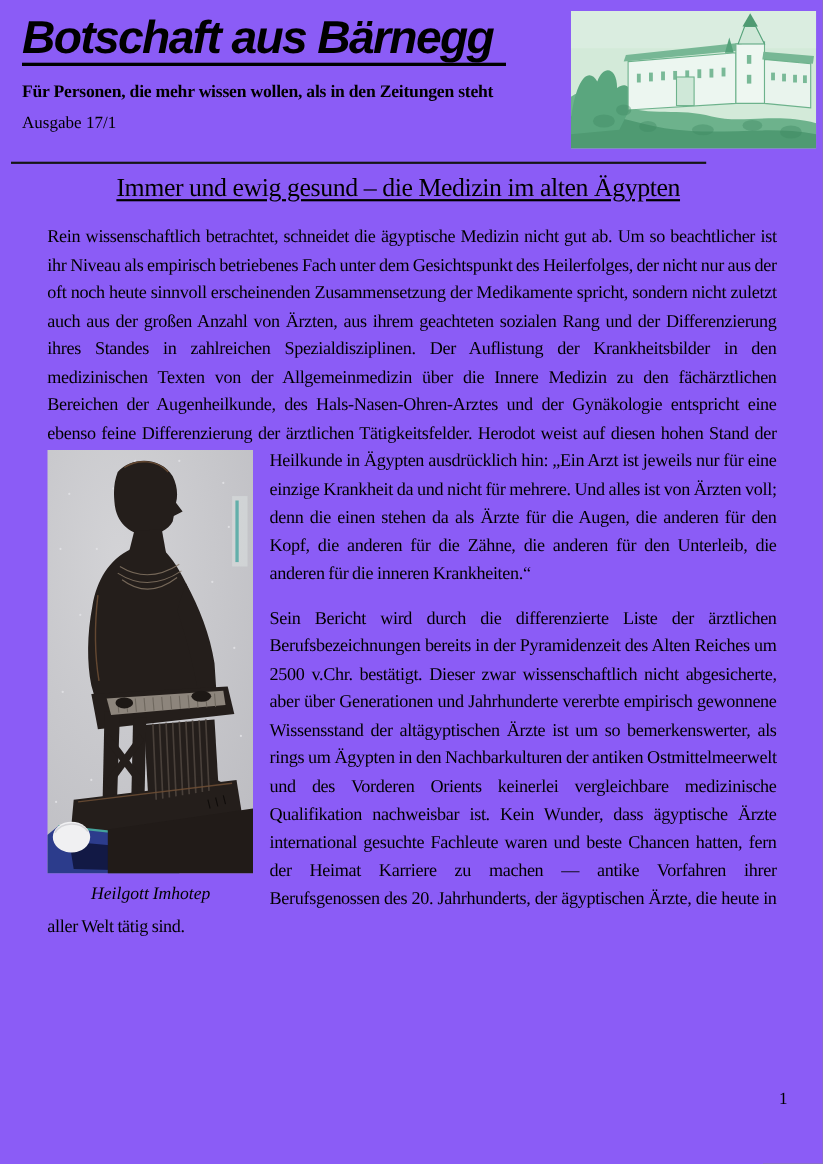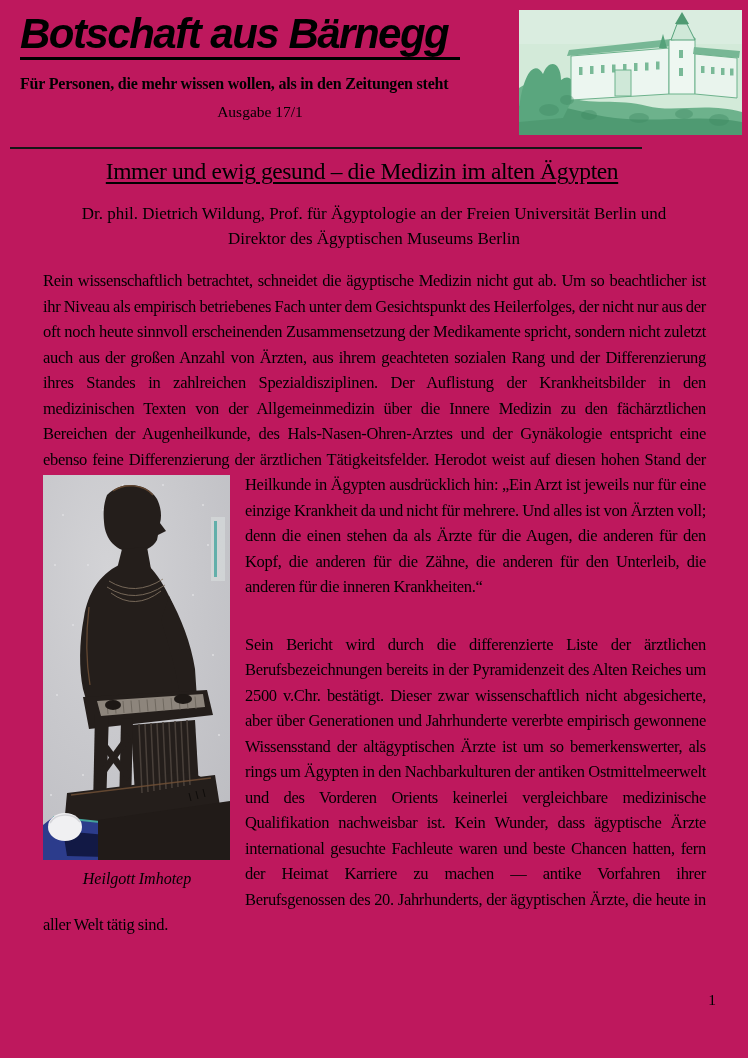--- a/index.html
+++ b/index.html
@@ -1,53 +1,53 @@
 <!DOCTYPE html>
 <html lang="de"><head>
 <meta charset="utf-8">
 <style>
   html,body { margin:0; padding:0; background:#888; }
   .page {
     position:relative; width:748px; height:1058px; margin:0 auto;
-    background:#be185d; overflow:hidden; color:#000;
+    background:#8b5cf6; overflow:hidden; color:#000;
     font-family:"Liberation Serif", serif;
   }
   
   .masthead { position:relative; padding:12px 0 0 20px; }
   .masthead-title {
     display:inline-block; margin:0;
     font-family:"Liberation Sans", sans-serif;
     font-style:italic; font-weight:bold; font-size:42px;
     letter-spacing:-1.5px; line-height:1.05;
     border-bottom:3px solid #000; padding:0 12px 1px 0;
   }
   .tagline {
     margin:15px 0 0; font-family:Liberation Serif, serif;
     font-weight:bold; font-size:16px; letter-spacing:-0.2px;
   }
-  .issue { margin:10px 0 0; width:480px; text-align:center; font-size:15.5px; }
+  .issue { margin:10px 0 0; width:480px; text-align:left; font-size:15.5px; }
   .castle { position:absolute; top:10px; right:6px; width:223px; height:125px; }
   .castle svg, .statue svg { display:block; width:100%; height:100%; }
   
   .rule { height:0; border-top:2px solid #161616; margin:26px 106px 0 10px; }
   
   .article-title {
     margin:9px 24px 16px 0; text-align:center;
     font-size:23.5px; font-weight:normal; letter-spacing:-0.4px;
     text-decoration:underline; text-decoration-thickness:1.5px; text-underline-offset:3px;
   }
   .byline { margin:5px auto 0; max-width:620px; text-align:center; font-size:17px; line-height:25px; }
   
   .article-body {
     margin:17px 42px 0 43px; text-align:justify;
     font-size:16.5px; line-height:25.5px;
     letter-spacing:-0.3px; word-spacing:-0.5px;
   }
   .para { margin:0; }
-  .para + .para { margin-top:32px; }
+  .para + .para { margin-top:15px; }
   .para-last { clear:left; text-align-last:justify; }
   
   .figure { float:left; width:188px; margin:3px 14px 5px 0; }
   .statue { display:block; width:187px; height:385px; }
   .figure-caption {
     display:block; margin-top:9px; text-align:center;
     font-style:italic; font-size:16px; line-height:20px; letter-spacing:0;
   }
   
   .pagenum { position:absolute; top:991px; right:32px; font-size:15.5px; }
@@ -111,21 +111,20 @@
           <ellipse cx="48" cy="90" rx="7" ry="5"></ellipse>
         </g>
       </svg>
     </div>
   </header>
 
   <div class="rule"></div>
 
   <section>
     <h2 class="article-title">Immer und ewig gesund – die Medizin im alten Ägypten</h2>
-    <p class="byline">Dr. phil. Dietrich Wildung, Prof. für Ägyptologie an der Freien Universität Berlin und Direktor des Ägyptischen Museums Berlin</p>
 
     <div class="article-body" lang="de">
       <p class="para"><span>Rein wissenschaftlich betrachtet, schneidet die ägyptische Medizin nicht gut ab. Um so beachtlicher ist ihr Niveau als empirisch betriebenes Fach unter dem Gesichtspunkt des Heilerfolges, der nicht nur aus der oft noch heute sinnvoll erscheinenden Zusammensetzung der Medikamente spricht, sondern nicht zuletzt auch aus der großen Anzahl von Ärzten, aus ihrem geachteten sozialen Rang und der Differenzierung ihres Standes in zahlreichen Spezialdisziplinen. Der Auflistung der Krankheitsbilder in den medizinischen Texten von der Allgemeinmedizin über die Innere Medizin zu den fächärztlichen Bereichen der Augenheilkunde, des Hals-Nasen-Ohren-Arztes und der Gynäkologie entspricht eine ebenso feine Differenzierung der ärztlichen Tätigkeitsfelder. Herodot weist auf diesen hohen Stand</span>
         <span class="figure">
           <span class="statue">
             <svg viewBox="0 0 187 385" preserveAspectRatio="none" aria-hidden="true">
               <defs>
                 <radialGradient id="bgws" cx="35%" cy="25%" r="95%">
                   <stop offset="0" stop-color="#d3d3d6"></stop>
                   <stop offset="1" stop-color="#bcbcc1"></stop>

